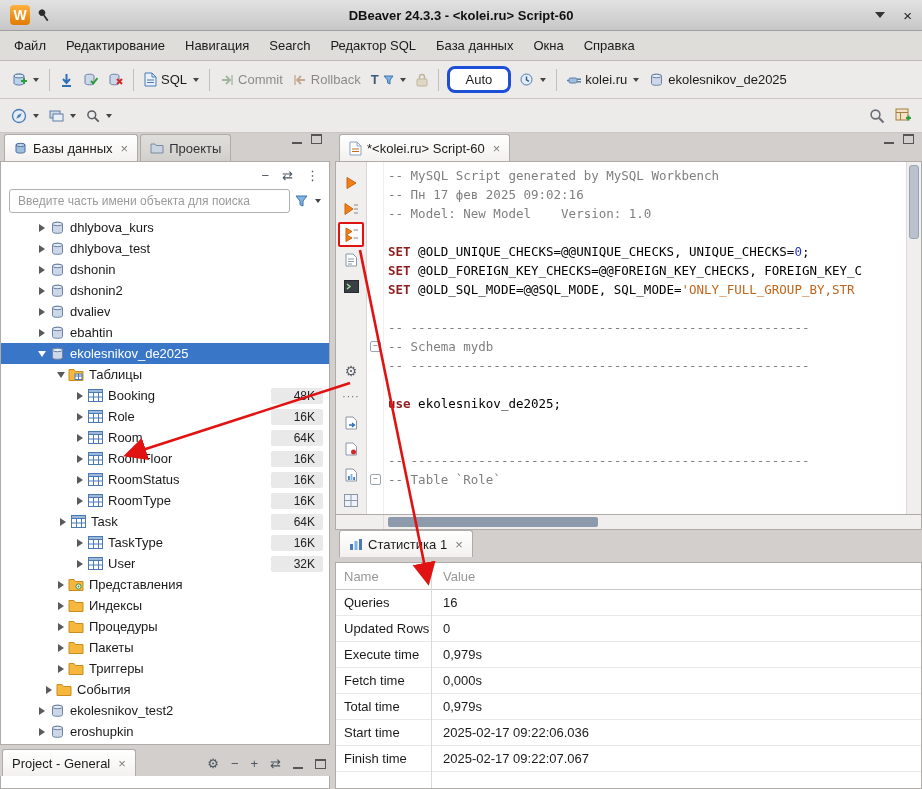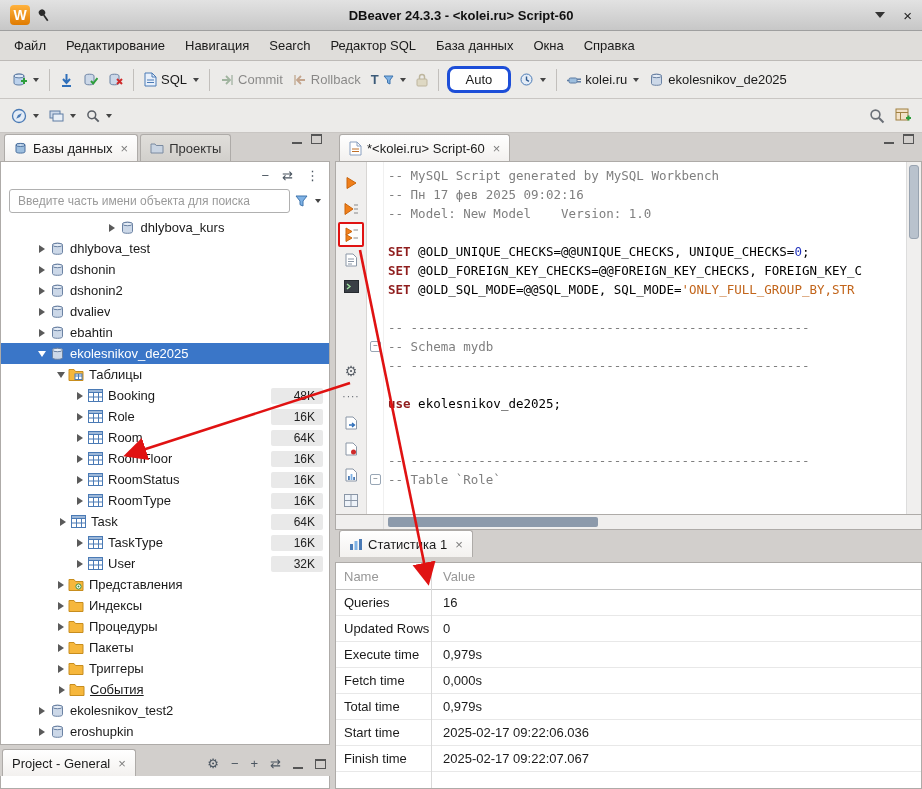--- a/index.html
+++ b/index.html
@@ -298,21 +298,21 @@
           <span class="glyph">⋮</span>
         </div>
         <div class="search-row">
           <input class="search-input" type="text" placeholder="Введите часть имени объекта для поиска" style="">
           <svg width="13" height="12">
               <path d="M1 1h11L8 6v5l-3-1.3V6z" fill="#7fb2e5" stroke="#3f74ad"></path>
             </svg>
           <span class="caret"></span>
         </div>
         <div class="tree">
-            <div class="tree-row" style=" justify-content: center;">
+            <div class="tree-row" style="padding-left: 34px;">
               <span class="twist closed"></span>
               <span class="node-icon">
                 <svg width="15" height="15">
                   <path d="M2.5 4c0-1.2 1.8-1.8 5-1.8s5 .6 5 1.8v7.5c0 1.2-1.8 1.8-5 1.8s-5-.6-5-1.8z" fill="#ccd8e8" stroke="#6b82a3"></path>
                   <ellipse cx="7.5" cy="4" rx="5" ry="1.7" fill="#e6edf6" stroke="#6b82a3"></ellipse>
                 </svg>
               </span>
               <span class="node-label">dhlybova_kurs</span>
             </div>
             <div class="tree-row" style="padding-left: 34px;">
@@ -553,21 +553,21 @@
             </div>
             <div class="tree-row" style="padding-left: 53px;">
               <span class="twist closed"></span>
               <span class="node-icon">
                 <svg width="16" height="13">
                   <path d="M1 3.5V1.5h5l1.5 2H15v9H1z" fill="#f6b73c" stroke="#c78d1e"></path>
                 </svg>
               </span>
               <span class="node-label">Триггеры</span>
             </div>
-            <div class="tree-row" style="padding-left: 54px; text-decoration: underline;">
+            <div class="tree-row" style="padding-left: 41px;">
               <span class="twist closed"></span>
               <span class="node-icon">
                 <svg width="16" height="13">
                   <path d="M1 3.5V1.5h5l1.5 2H15v9H1z" fill="#f6b73c" stroke="#c78d1e"></path>
                 </svg>
               </span>
               <span class="node-label">События</span>
             </div>
             <div class="tree-row" style="padding-left: 34px;">
               <span class="twist closed"></span>

